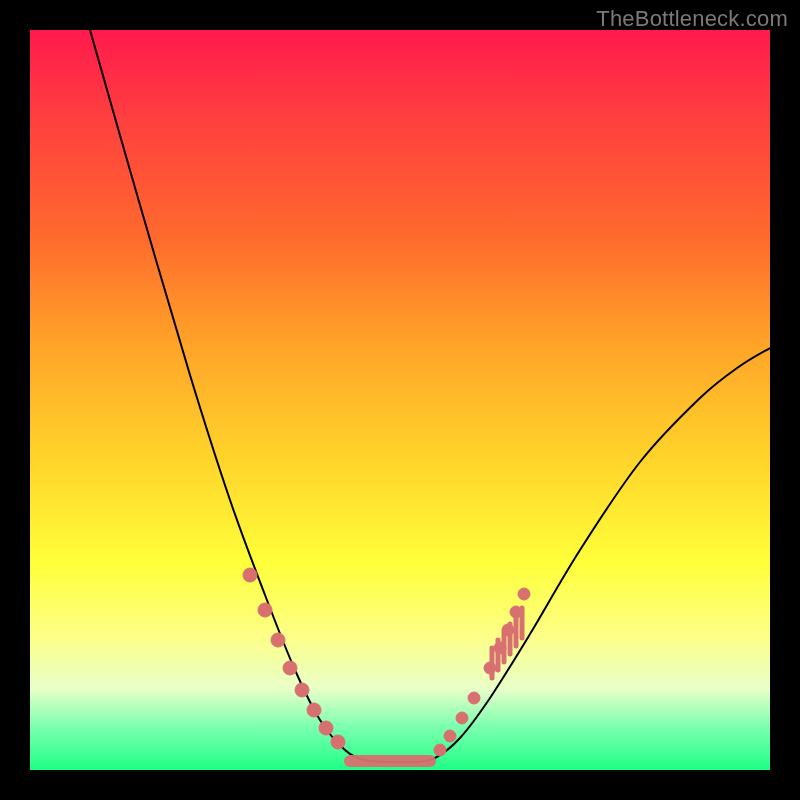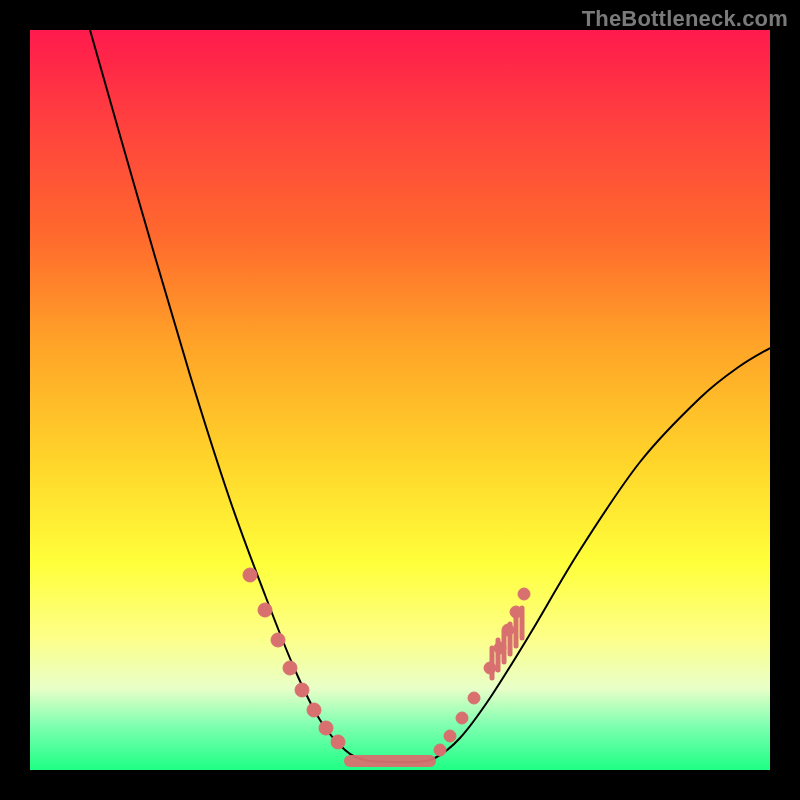--- a/index.html
+++ b/index.html
@@ -44,21 +44,21 @@
     width: 740px;
     height: 740px;
   }
   .watermark {
     position: absolute;
     top: 6px;
     right: 12px;
     color: #7a7a7a;
     font-size: 22px;
     letter-spacing: 0.2px;
-    font-weight: 700;
+    font-weight: 400;
   }
   .curve {
     fill: none;
     stroke: #000;
     stroke-width: 2;
   }
   .dot {
     fill: #d87070;
     stroke: #d87070;
   }

